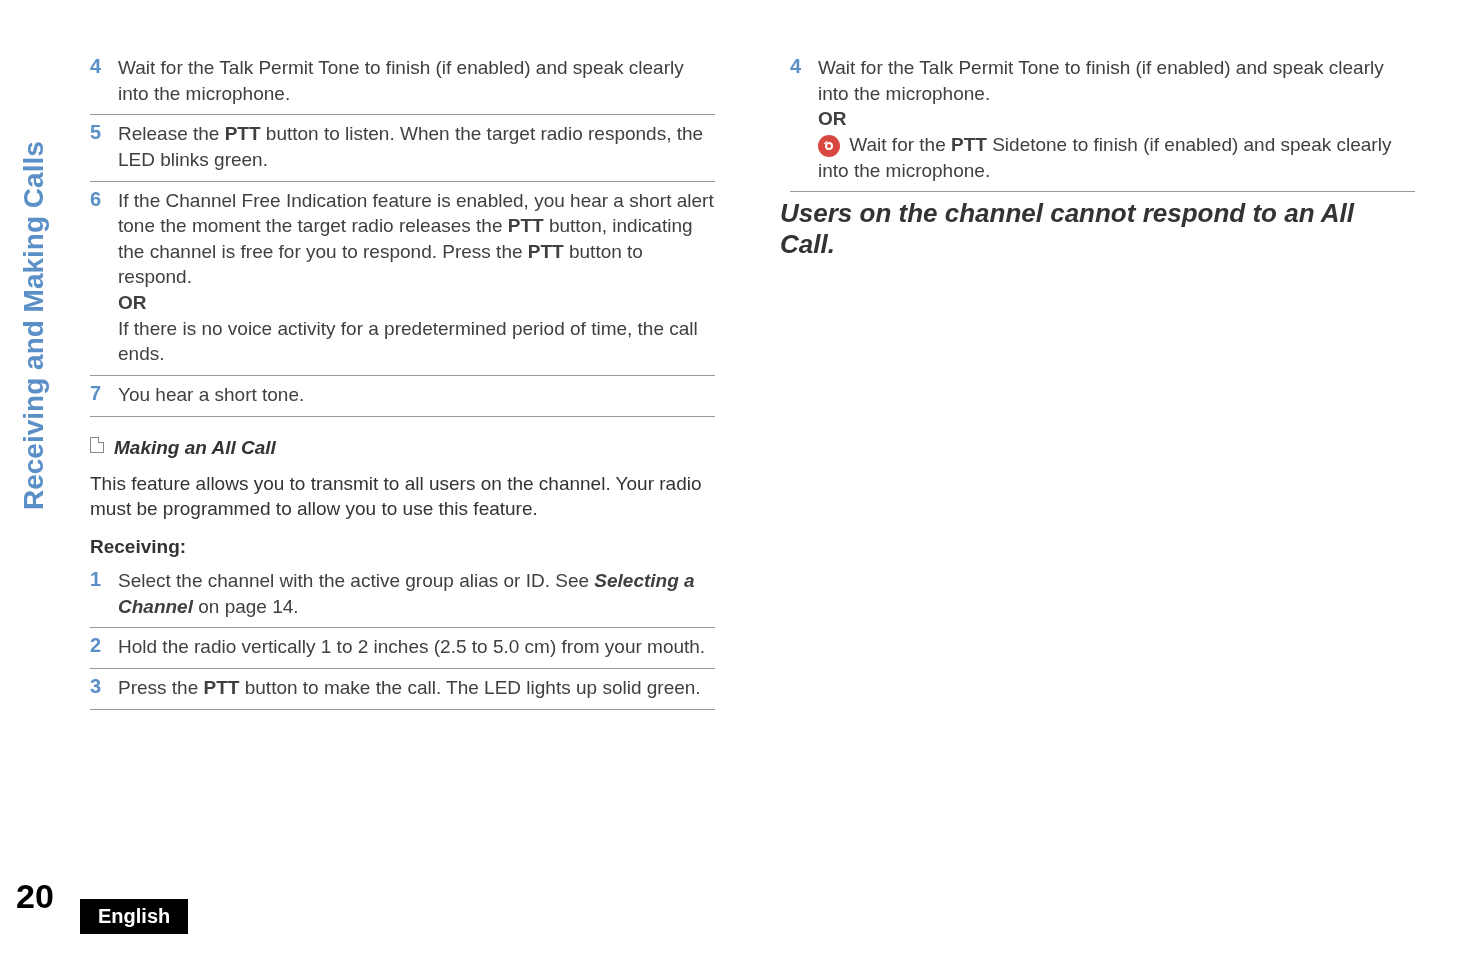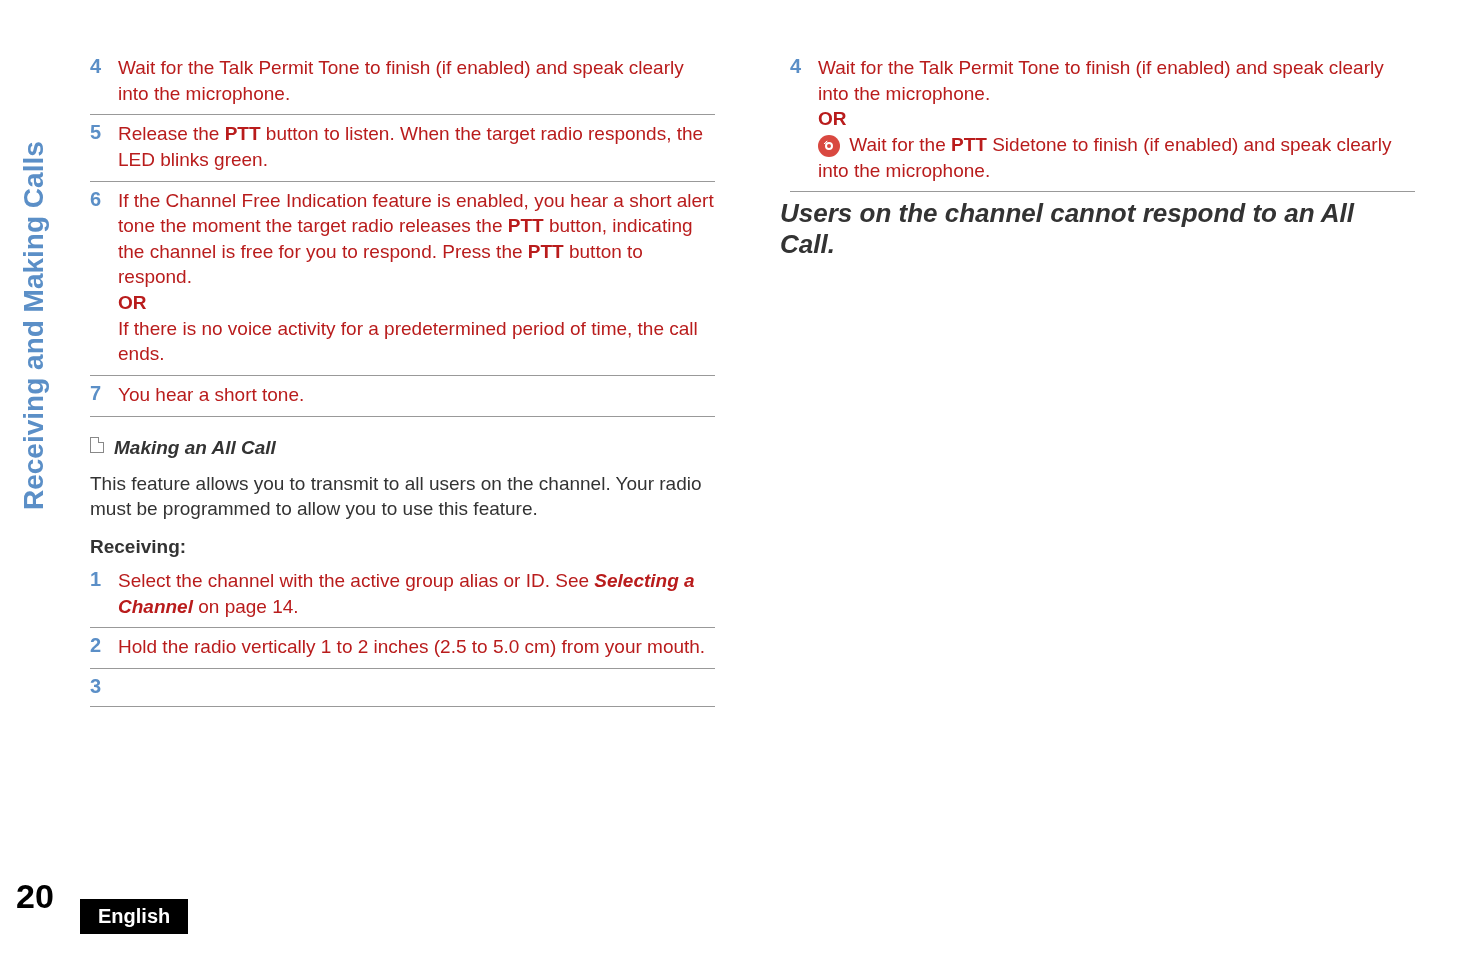--- a/index.html
+++ b/index.html
@@ -72,21 +72,21 @@
   width: 28px;
   flex-shrink: 0;
   font-size: 20px;
   font-weight: bold;
   color: #5b8fc7;
 }
 .step-body {
   flex: 1;
   font-size: 19px;
   line-height: 1.35;
-  color: #b91c1c;
+  color: #404040;
 }
 .step-body .or {
   font-weight: bold;
   display: block;
 }
 .section-header {
   display: flex;
   align-items: flex-start;
   gap: 10px;
   margin: 20px 0 12px 10px;
@@ -205,20 +205,21 @@
       <div class="step">
         <div class="step-num">1</div>
         <div class="step-body">Select the channel with the active group alias or ID. See <b><i>Selecting a Channel</i></b> on page 14.</div>
       </div>
       <div class="step">
         <div class="step-num">2</div>
         <div class="step-body">Hold the radio vertically 1 to 2 inches (2.5 to 5.0 cm) from your mouth.</div>
       </div>
       <div class="step">
         <div class="step-num">3</div>
+        <div class="step-body">Press the <b>PTT</b> button to make the call. The LED lights up solid green.</div>
       </div>
 
     </div>
 
     <div class="column">
 
       <div class="step">
         <div class="step-num">4</div>
         <div class="step-body">
           <span>Wait for the Talk Permit Tone to finish (if enabled) and speak clearly into the microphone.</span><br>

